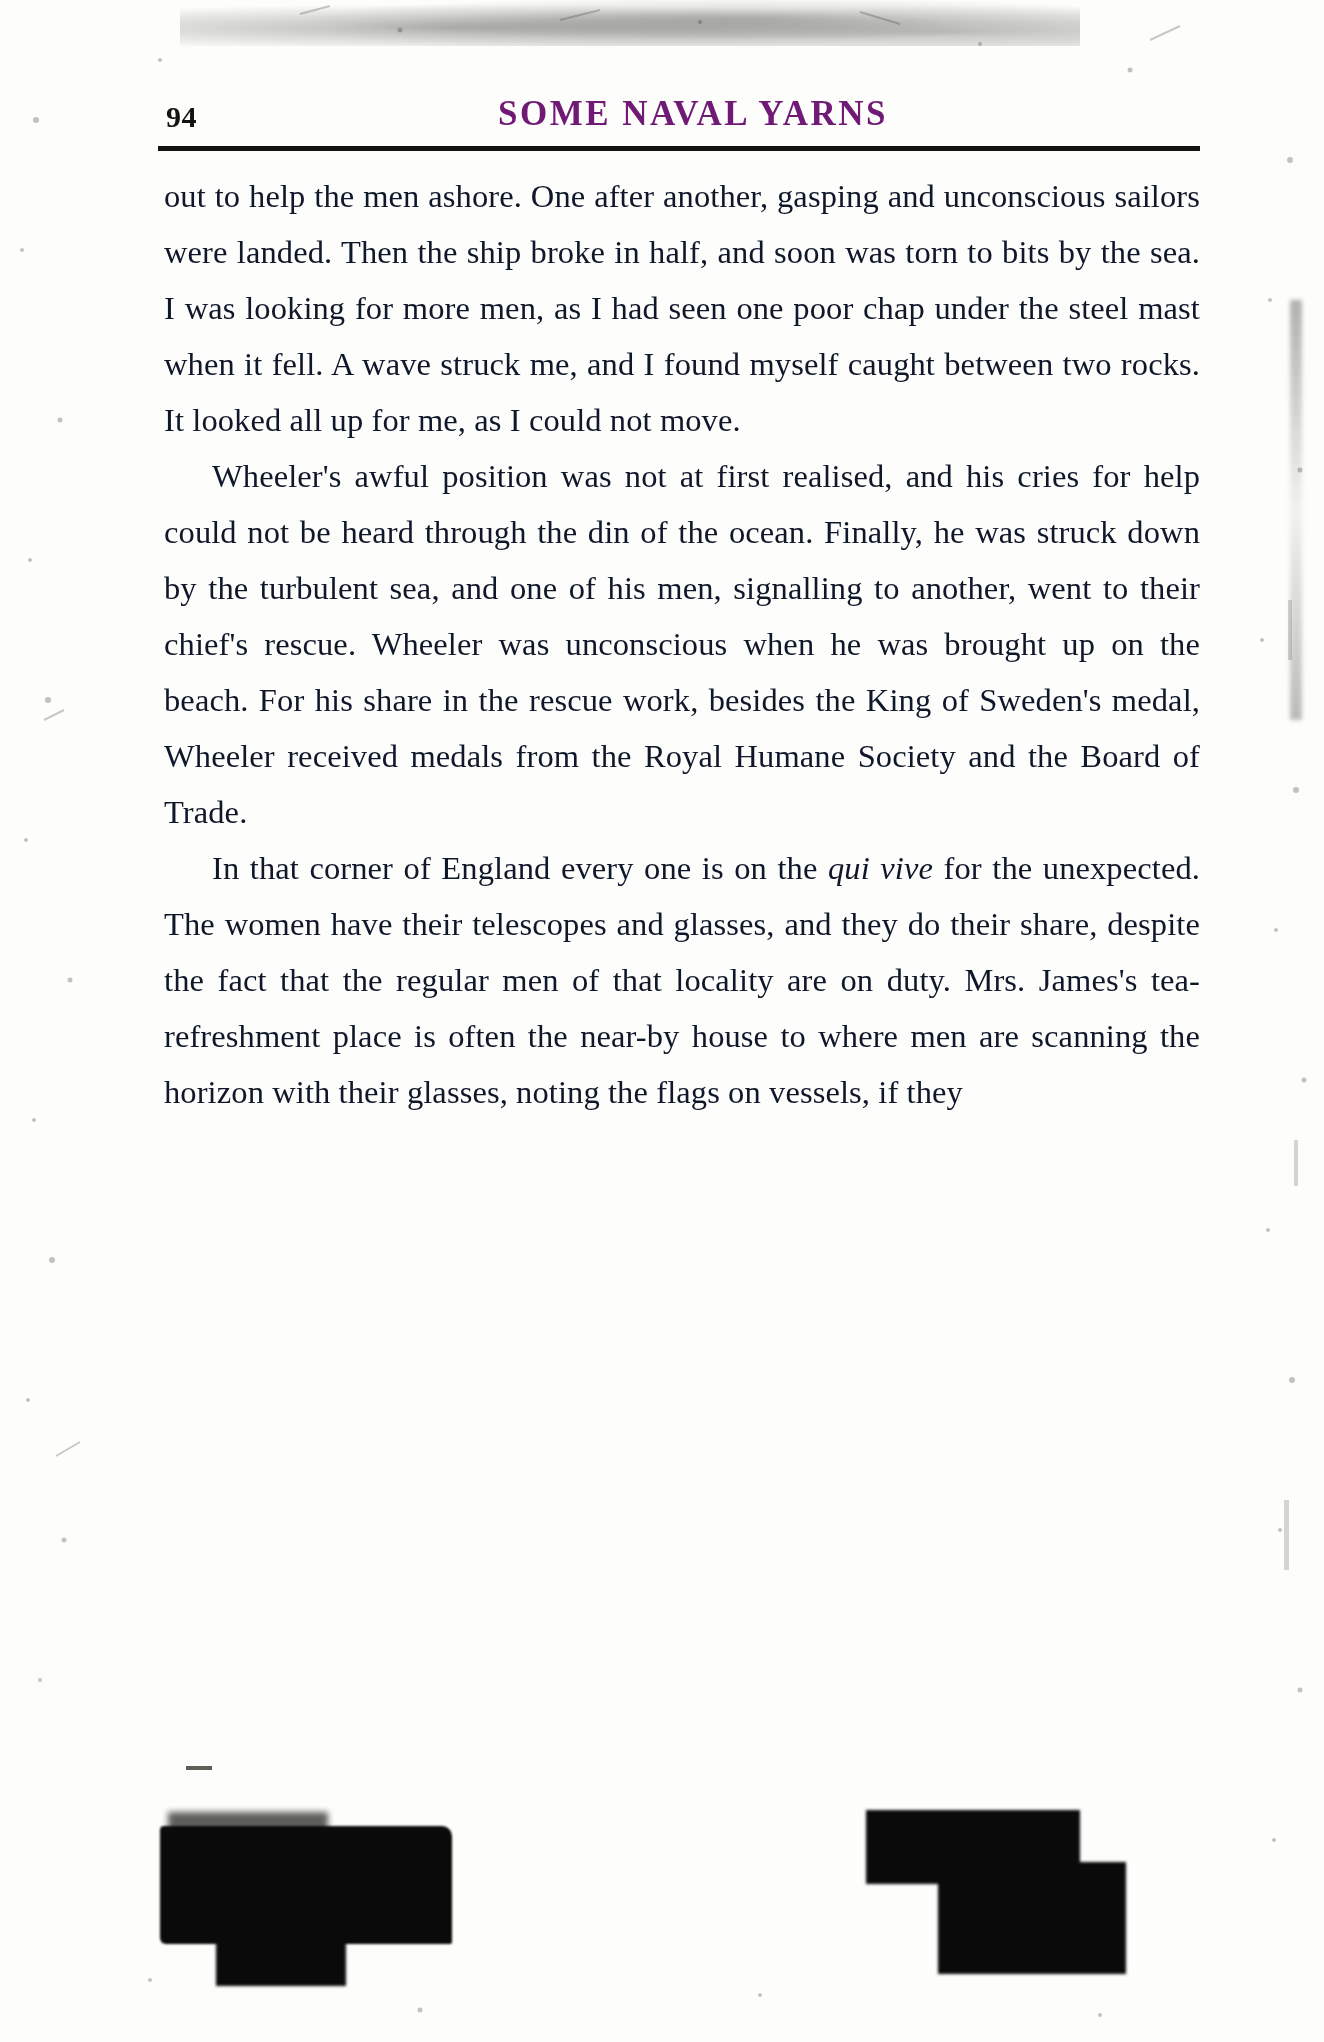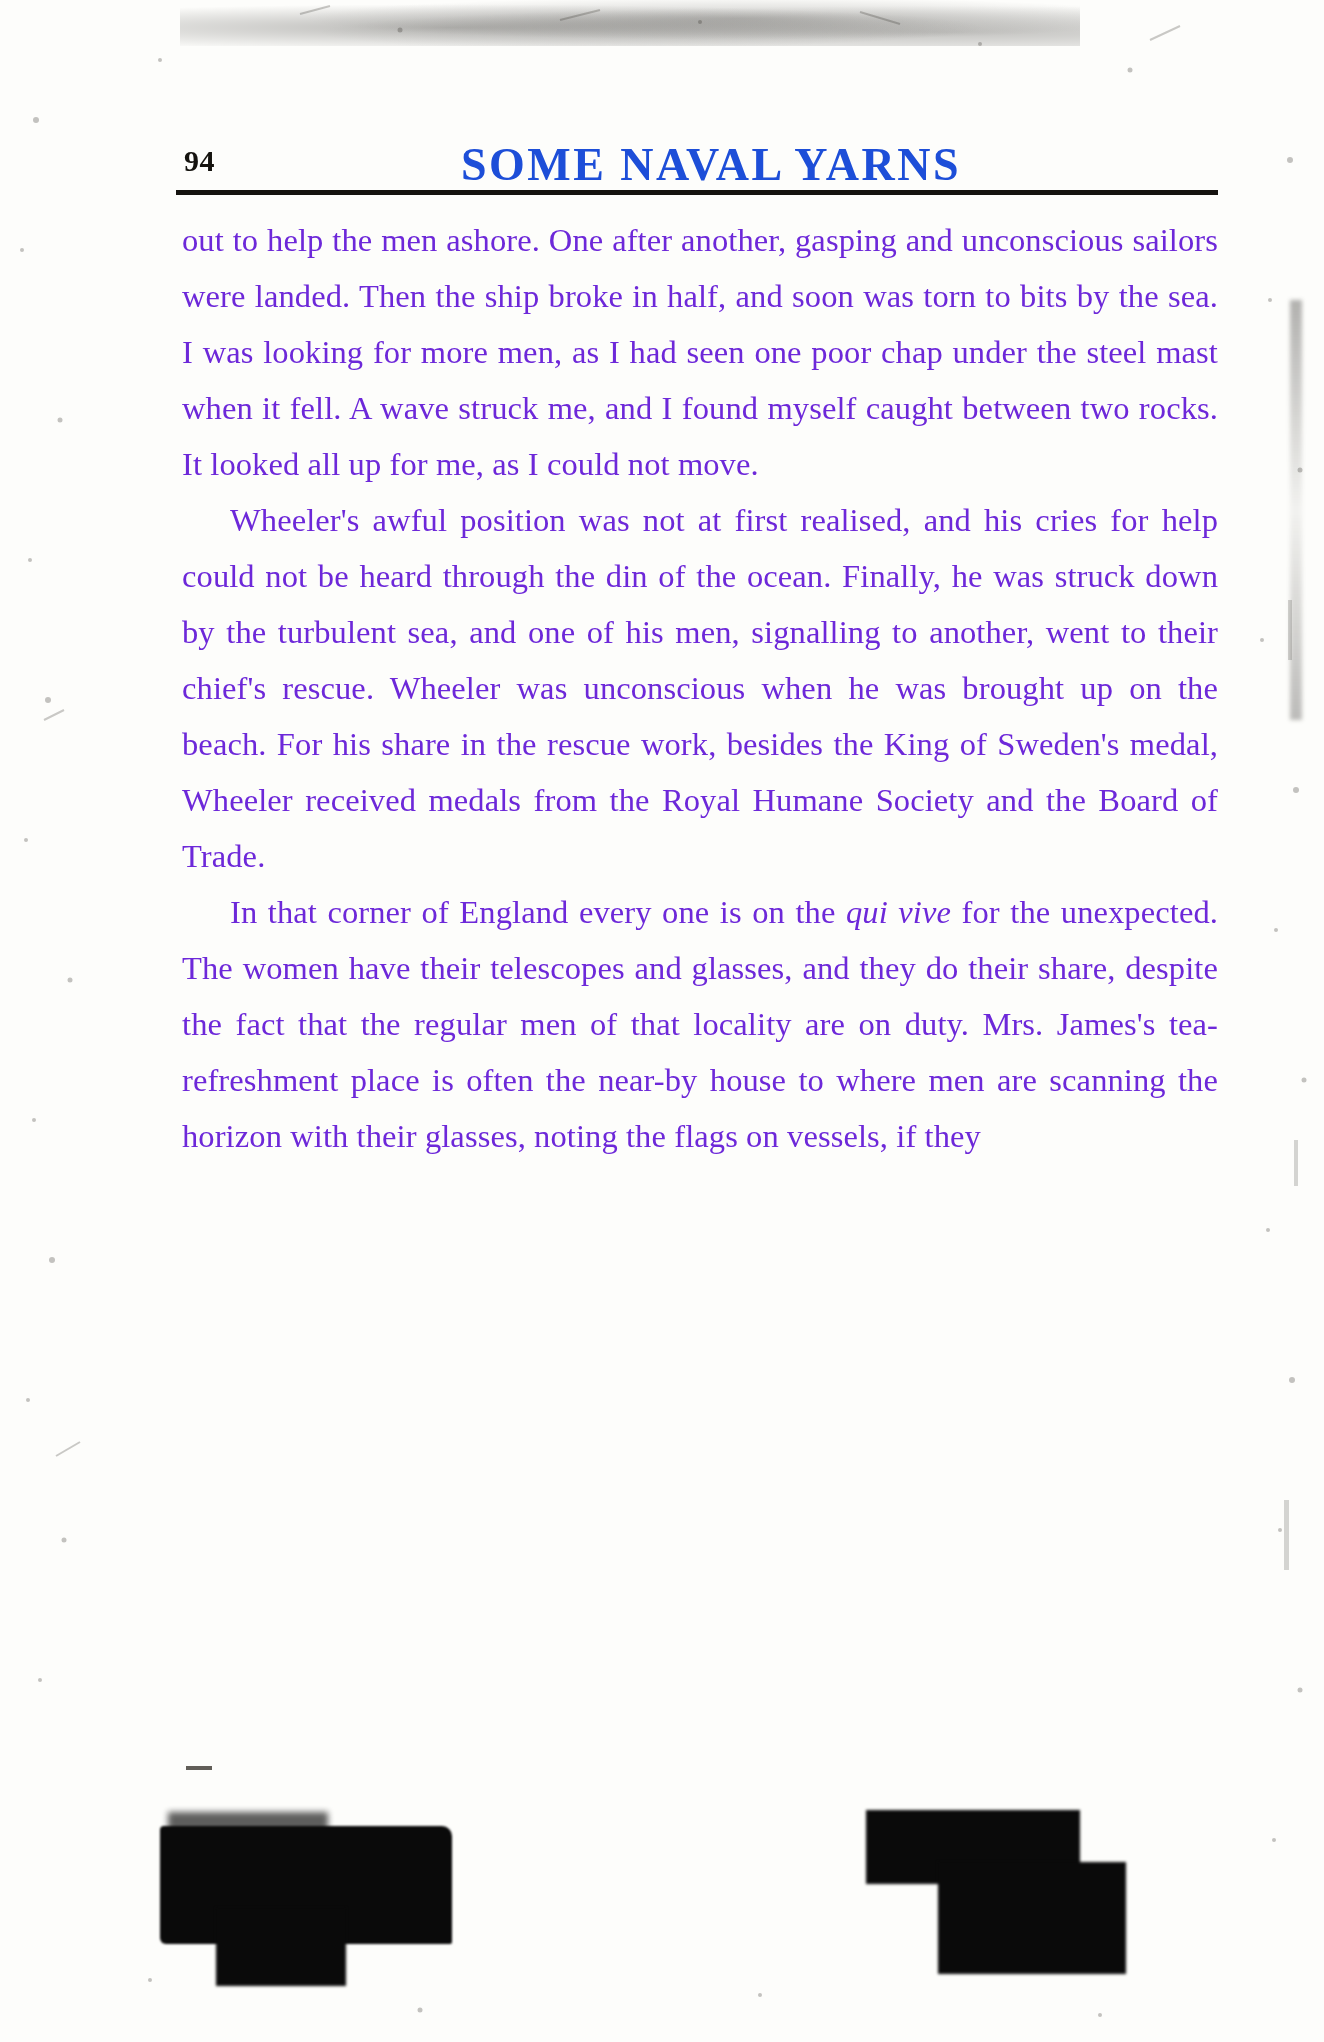--- a/index.html
+++ b/index.html
@@ -25,24 +25,23 @@
   #scan-noise {
     position: absolute;
     inset: 0;
     pointer-events: none;
     opacity: 0.55;
   }
 
   
   #page-body {
     position: absolute;
-    left: 182px;
+    left: 164px;
     top: 92px;
     width: 1040px;
-    margin-top: 44px;
   }
 
   #page-header {
     position: relative;
     height: 64px;
   }
 
   #folio {
     position: absolute;
     left: 2px;
@@ -55,41 +54,41 @@
   }
 
   #running-head {
     position: absolute;
     left: 0;
     right: 0;
     top: 2px;
     text-align: center;
     font-family: "Liberation Serif", serif;
     font-weight: bold;
-    font-size: 46px;
+    font-size: 35px;
     letter-spacing: 2.5px;
-    color: #1d4ed8;
+    color: #701a75;
     padding-left: 18px;
   }
 
   #header-rule {
     position: absolute;
     left: -6px;
     top: 54px;
     width: 1042px;
     height: 5px;
     background: #15130f;
   }
 
   #text-column {
     margin-top: 12px;
     width: 1036px;
     font-size: 32.5px;
     line-height: 56px;
-    color: #6d28d9;
+    color: #0f172a;
     text-align: justify;
     text-justify: inter-word;
     letter-spacing: 0.1px;
   }
 
   #text-column p {
     margin: 0;
   }
 
   #text-column p.indent {

